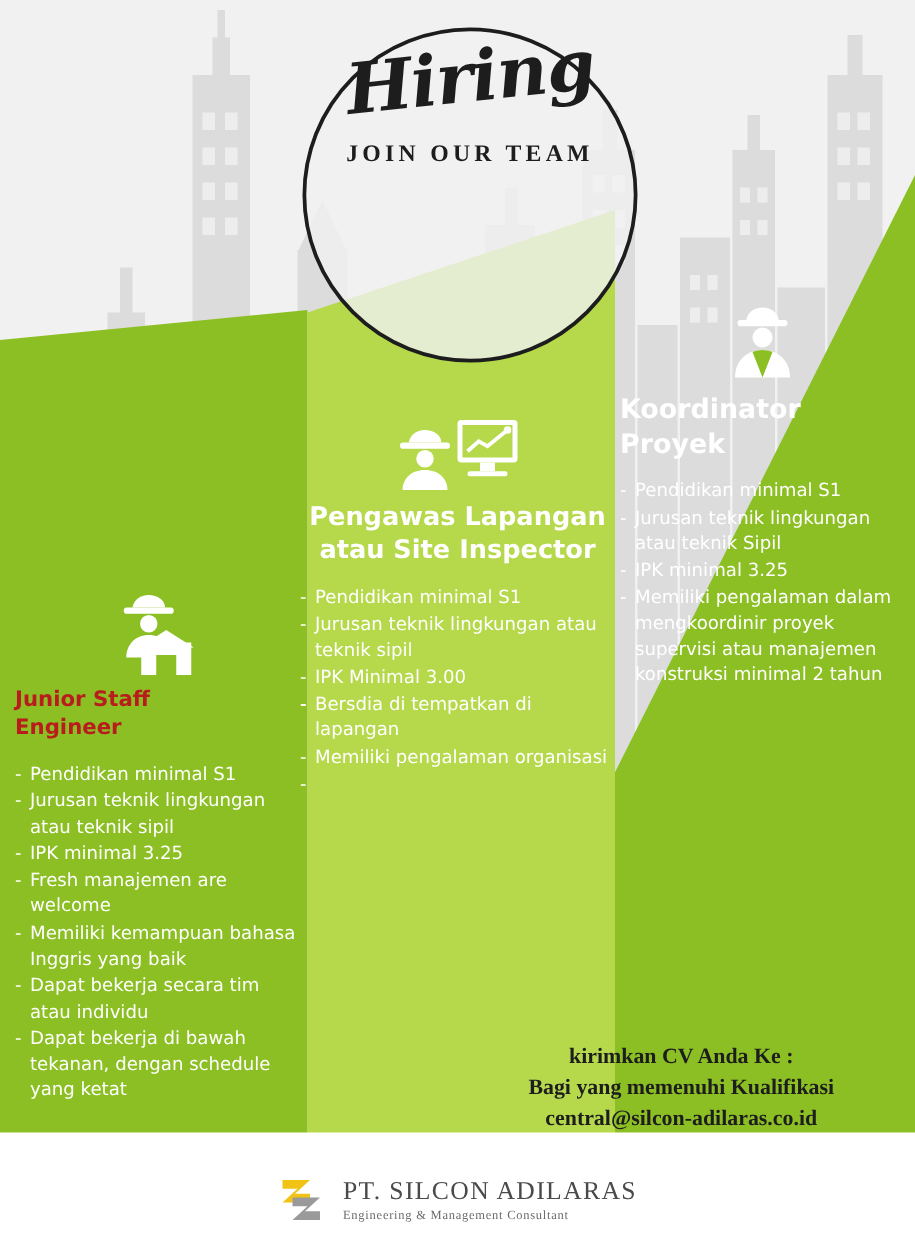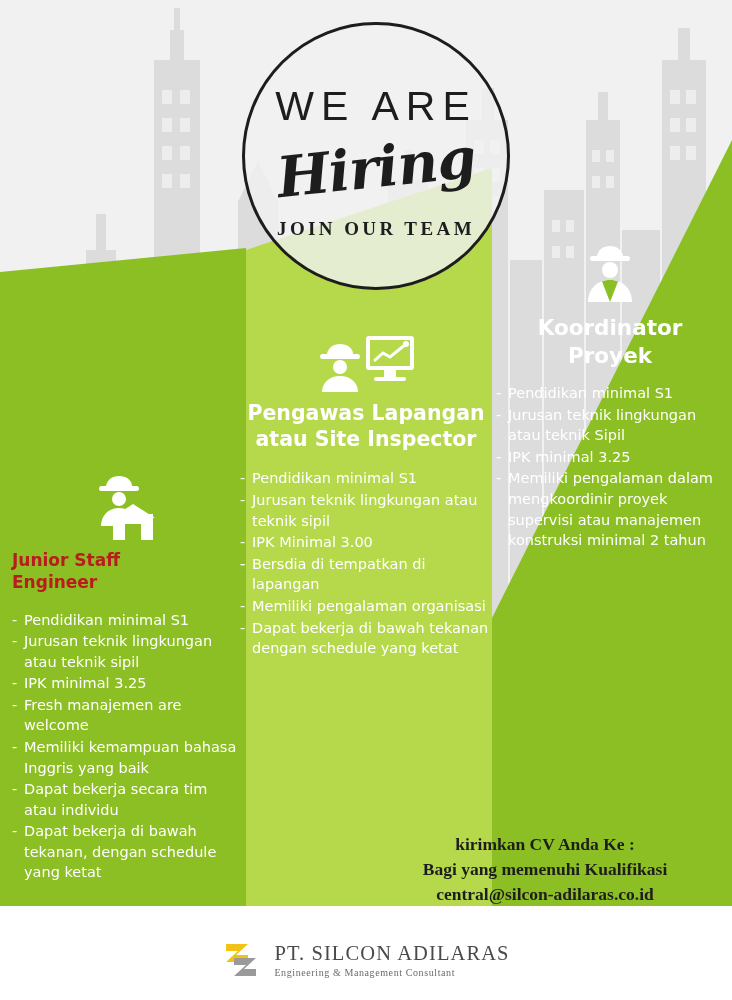--- a/index.html
+++ b/index.html
@@ -98,21 +98,21 @@
     color: #ffffff;
   }
   #col2 .col-title { font-size: 20.5px; text-align: center; }
   #col2 .col-list { font-size: 14.5px; margin-top: 16px; }
 
   
   #col3 {
     left: 496px; top: 240px; width: 228px;
     color: #ffffff;
   }
-  #col3 .col-title { font-size: 21.5px; text-align: center; }
+  #col3 .col-title { font-size: 21.5px; }
   #col3 .col-list { font-size: 14.5px; margin-top: 14px; }
 
   
   .icon-wrap { width: 100%; display: flex; justify-content: center; margin-bottom: 8px; }
 
   
   .contact {
     position: absolute;
     left: 380px; top: 832px; width: 330px;
     text-align: center;
@@ -242,21 +242,20 @@
     <rect x="0" y="906" width="732" height="94" fill="#ffffff"></rect>
 
     <polygon points="246,906 492,906 492,906 246,906" fill="#b6d94c"></polygon>
   </svg>
 
   <svg class="panel" style="left:0;top:700px;width:300px;height:300px" viewBox="0 0 300 300" preserveAspectRatio="none">
     <polygon points="0,300 0,300 0,300" fill="#ffffff"></polygon>
   </svg>
 
   <div class="circle">
-    <div class="we-are">WE ARE</div>
     <div class="hiring">Hiring</div>
     <div class="join">JOIN OUR TEAM</div>
   </div>
 
   <div class="col" id="col3">
     <div class="icon-wrap">
       <svg width="76" height="66" viewBox="0 0 76 66">
         <path d="M38 6c-7 0-12 4-13 10h26C50 10 45 6 38 6z" fill="#ffffff"></path>
         <rect x="18" y="16" width="40" height="5" rx="2.5" fill="#ffffff"></rect>
         <circle cx="38" cy="30" r="8" fill="#ffffff"></circle>
@@ -295,21 +294,21 @@
       <span>Pengawas Lapangan</span><br>
       <span>atau Site Inspector</span>
     </div>
     <ul class="col-list">
       <li><span class="dash">-</span><span>Pendidikan minimal S1</span></li>
       <li><span class="dash">-</span><span>Jurusan teknik lingkungan atau teknik sipil</span></li>
       <li><span class="dash">-</span><span>IPK Minimal 3.00</span></li>
       <li><span class="dash">-</span></li>
       <li><span class="dash">-</span><span>Bersdia di tempatkan di lapangan</span></li>
       <li><span class="dash">-</span><span>Memiliki pengalaman organisasi</span></li>
-      <li><span class="dash">-</span><span>Dapat bekerja di bawah tekanan dengan schedule yang ketat</span></li>
+      <li><span class="dash">-</span></li>
     </ul>
   </div>
 
   <div class="col" id="col1">
     <div class="icon-wrap">
       <svg width="74" height="72" viewBox="0 0 74 72">
         <path d="M28 6c-7 0-12 4-13 10h26C41 10 35 6 28 6z" fill="#ffffff"></path>
         <rect x="8" y="16" width="40" height="5" rx="2.5" fill="#ffffff"></rect>
         <circle cx="28" cy="29" r="7" fill="#ffffff"></circle>
         <path d="M28 38c-11 0-18 8-18 18h36c0-10-7-18-18-18z" fill="#ffffff"></path>

